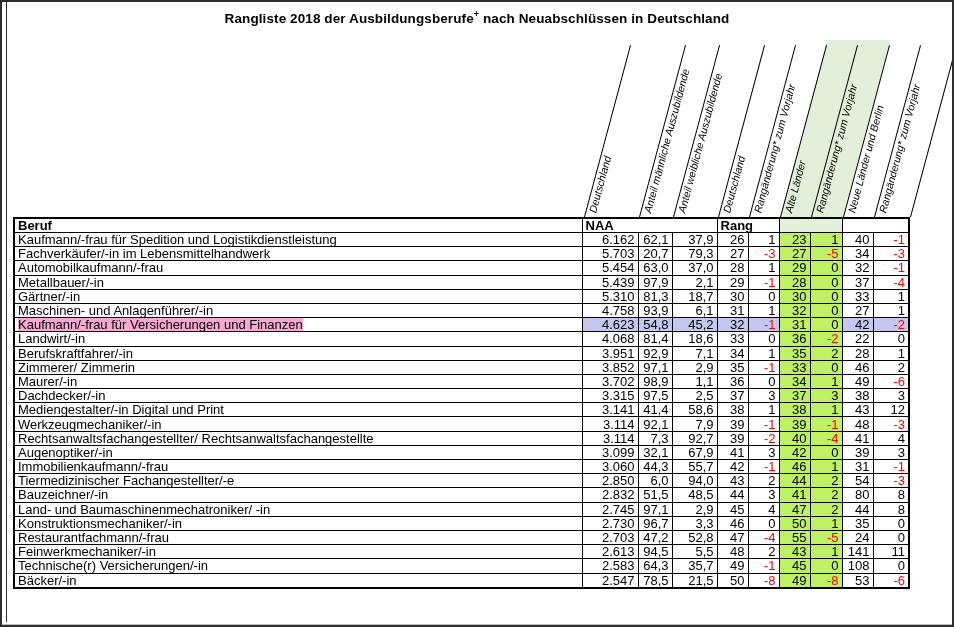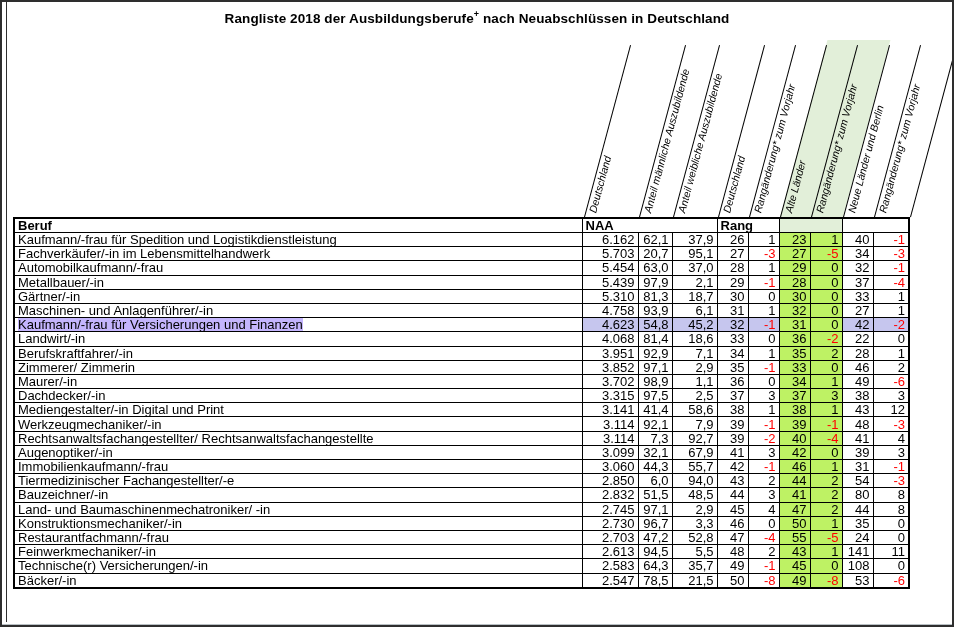--- a/index.html
+++ b/index.html
@@ -50,21 +50,21 @@
   th.hgreen{background:#e2efd9;}
   td.beruf{text-align:left;padding-left:5px;}
   td.num{text-align:right;padding-right:3px;}
   td.c0,th.naa{border-left:2px solid #000;}
   td.c3,th.rang{border-left:2px solid #000;}
   td.c5,th.hgreen{border-left:2px solid #000;}
   td.c7,th.hwhite{border-left:2px solid #000;}
   td.green{background:#bef264;}
   td.neg{color:#ff0000;}
   tr.hl td.num:not(.green){background:#c6c6ee;}
-  tr.hl td.beruf span{background:#c4b5fd;}
+  tr.hl td.beruf span{background:#f9a8d4;}
 </style>
 </head>
 <body>
 
 <div class="screen">
   <div class="title"><span>Rangliste 2018 der Ausbildungsberufe</span><sup>+</sup><span> nach Neuabschlüssen in Deutschland</span></div>
 
   <div class="header-area">
     <div class="green-band"></div>
 
@@ -121,21 +121,21 @@
           <td class="num c4">1</td>
           <td class="num c5 green">23</td>
           <td class="num c6 green">1</td>
           <td class="num c7">40</td>
           <td class="num c8 neg">-1</td>
         </tr>
         <tr>
           <td class="beruf"><span>Fachverkäufer/-in im Lebensmittelhandwerk</span></td>
           <td class="num c0">5.703</td>
           <td class="num c1">20,7</td>
-          <td class="num c2">95,1</td>
+          <td class="num c2">79,3</td>
           <td class="num c3">27</td>
           <td class="num c4 neg">-3</td>
           <td class="num c5 green">27</td>
           <td class="num c6 green neg">-5</td>
           <td class="num c7">34</td>
           <td class="num c8 neg">-3</td>
         </tr>
         <tr>
           <td class="beruf"><span>Automobilkaufmann/-frau</span></td>
           <td class="num c0">5.454</td>

